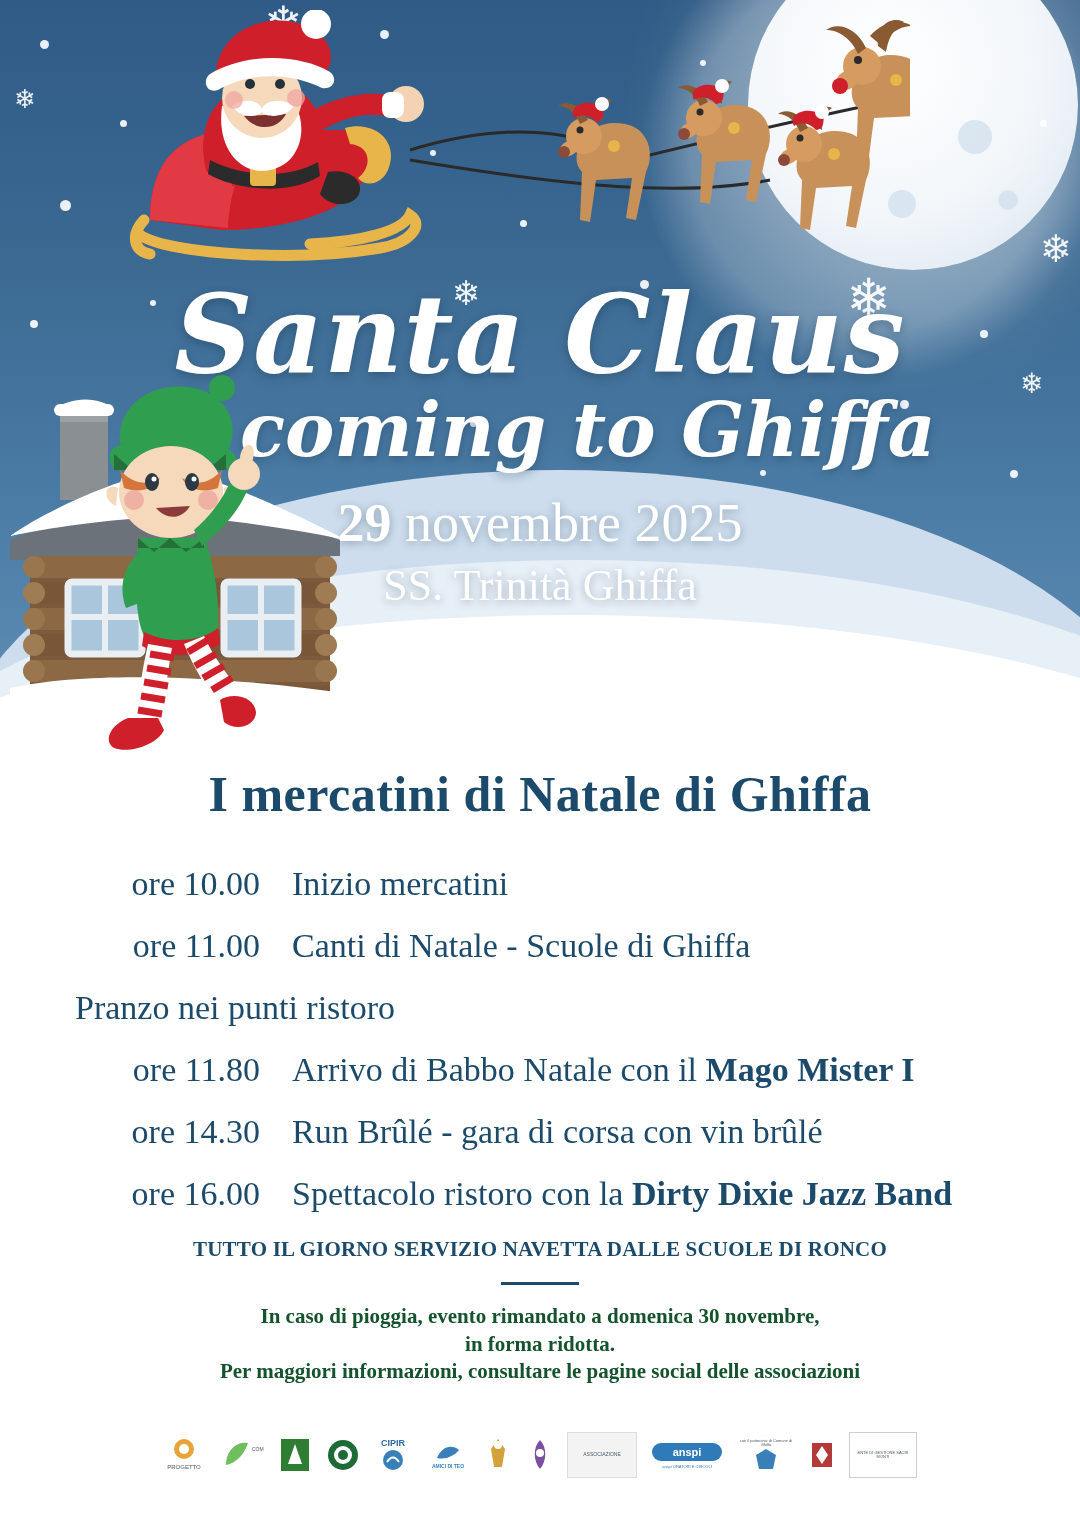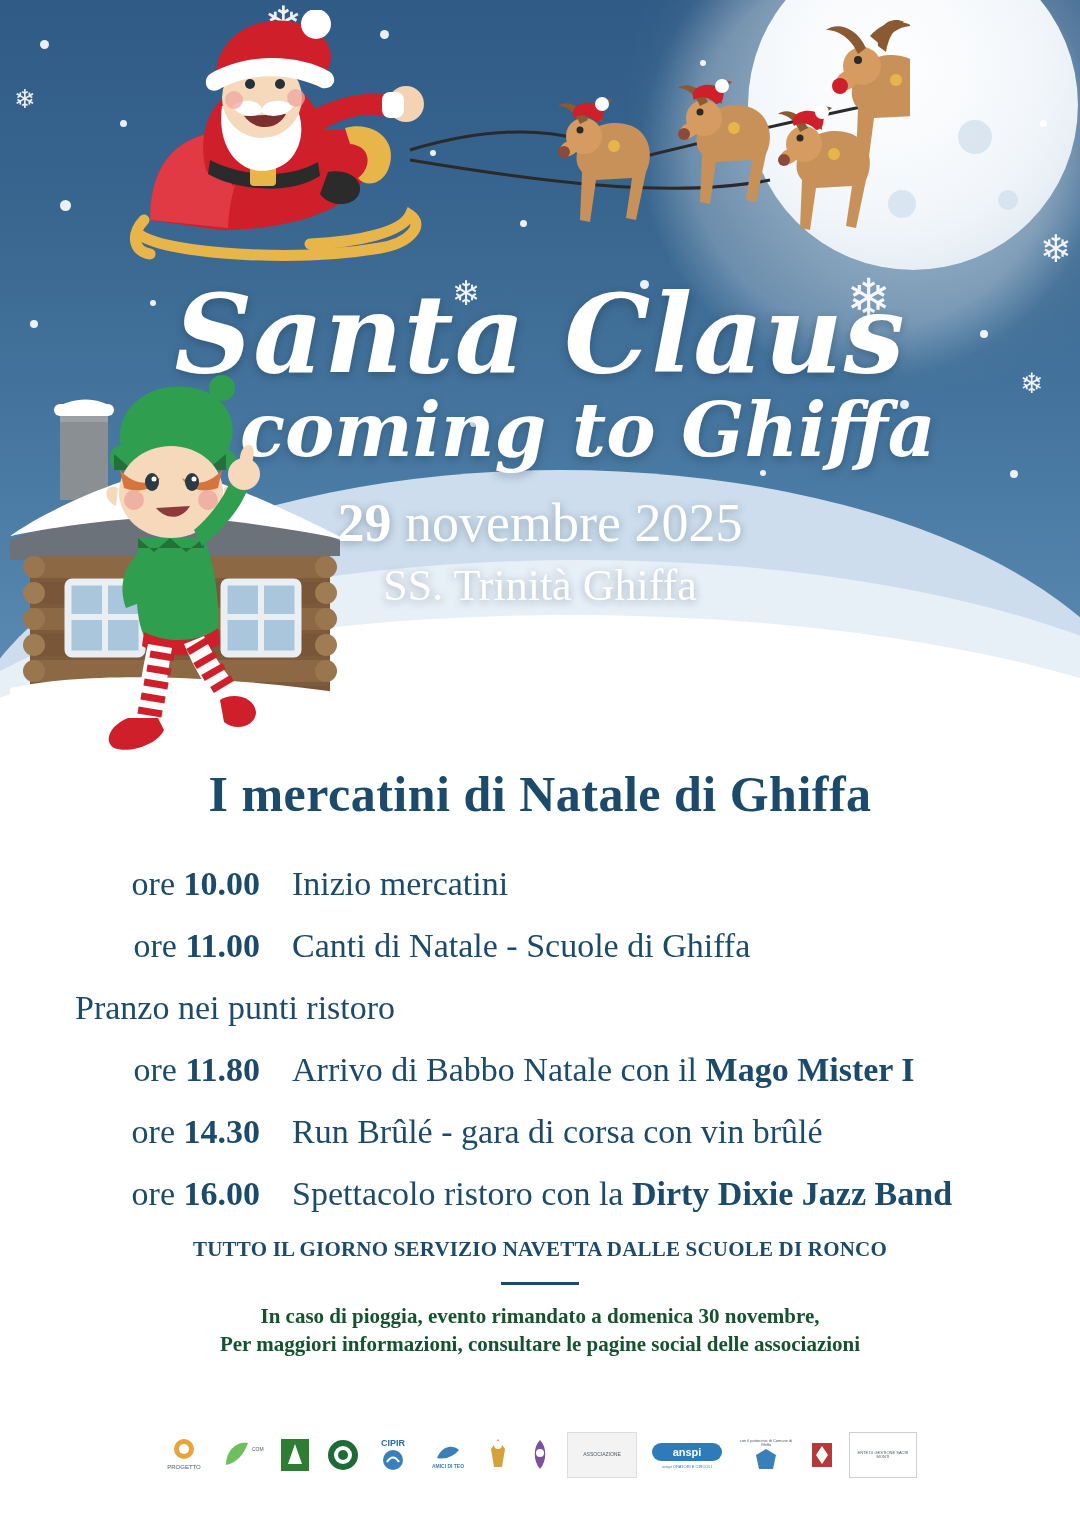--- a/index.html
+++ b/index.html
@@ -193,21 +193,21 @@
     font-family: "Liberation Serif", serif;
   }
   .sched-time {
     width: 185px;
     text-align: right;
     padding-right: 32px;
     flex: 0 0 auto;
     white-space: nowrap;
   }
   .sched-time .ore { font-weight: normal; }
-  .sched-time .hh { font-weight: bold; margin-top: 8px; }
+  .sched-time .hh { font-weight: normal; margin-top: 8px; }
   .sched-desc { flex: 1 1 auto; }
   .sched-desc b { font-weight: bold; }
 
   .shuttle {
     margin-top: 20px;
     text-align: center;
     color: #1b4a6b;
     font-size: 21px;
     font-weight: bold;
     font-family: "Liberation Serif", serif;
@@ -560,20 +560,21 @@
         </div>
         <div class="sched-desc"><span>Spettacolo ristoro con la </span><b>Dirty Dixie Jazz Band</b></div>
       </div>
 
     </div>
 
     <div class="shuttle">TUTTO IL GIORNO SERVIZIO NAVETTA DALLE SCUOLE DI RONCO</div>
     <div class="divider"></div>
     <div class="notes">
       <div>In caso di pioggia, evento rimandato a domenica 30 novembre,</div>
+      <div>in forma ridotta.</div>
       <div>Per maggiori informazioni, consultare le pagine social delle associazioni</div>
     </div>
   </div>
 
   <div class="logos">
     <div class="logo" style="width:42px;">
       <svg width="40" height="40" viewBox="0 0 40 40">
           <circle cx="20" cy="14" r="10" fill="#e8a33d"></circle>
           <circle cx="20" cy="14" r="5" fill="#ffffff"></circle>
           <text x="20" y="34" font-size="6" text-anchor="middle" fill="#4a5a66" font-family="Liberation Sans, sans-serif">PROGETTO</text>

